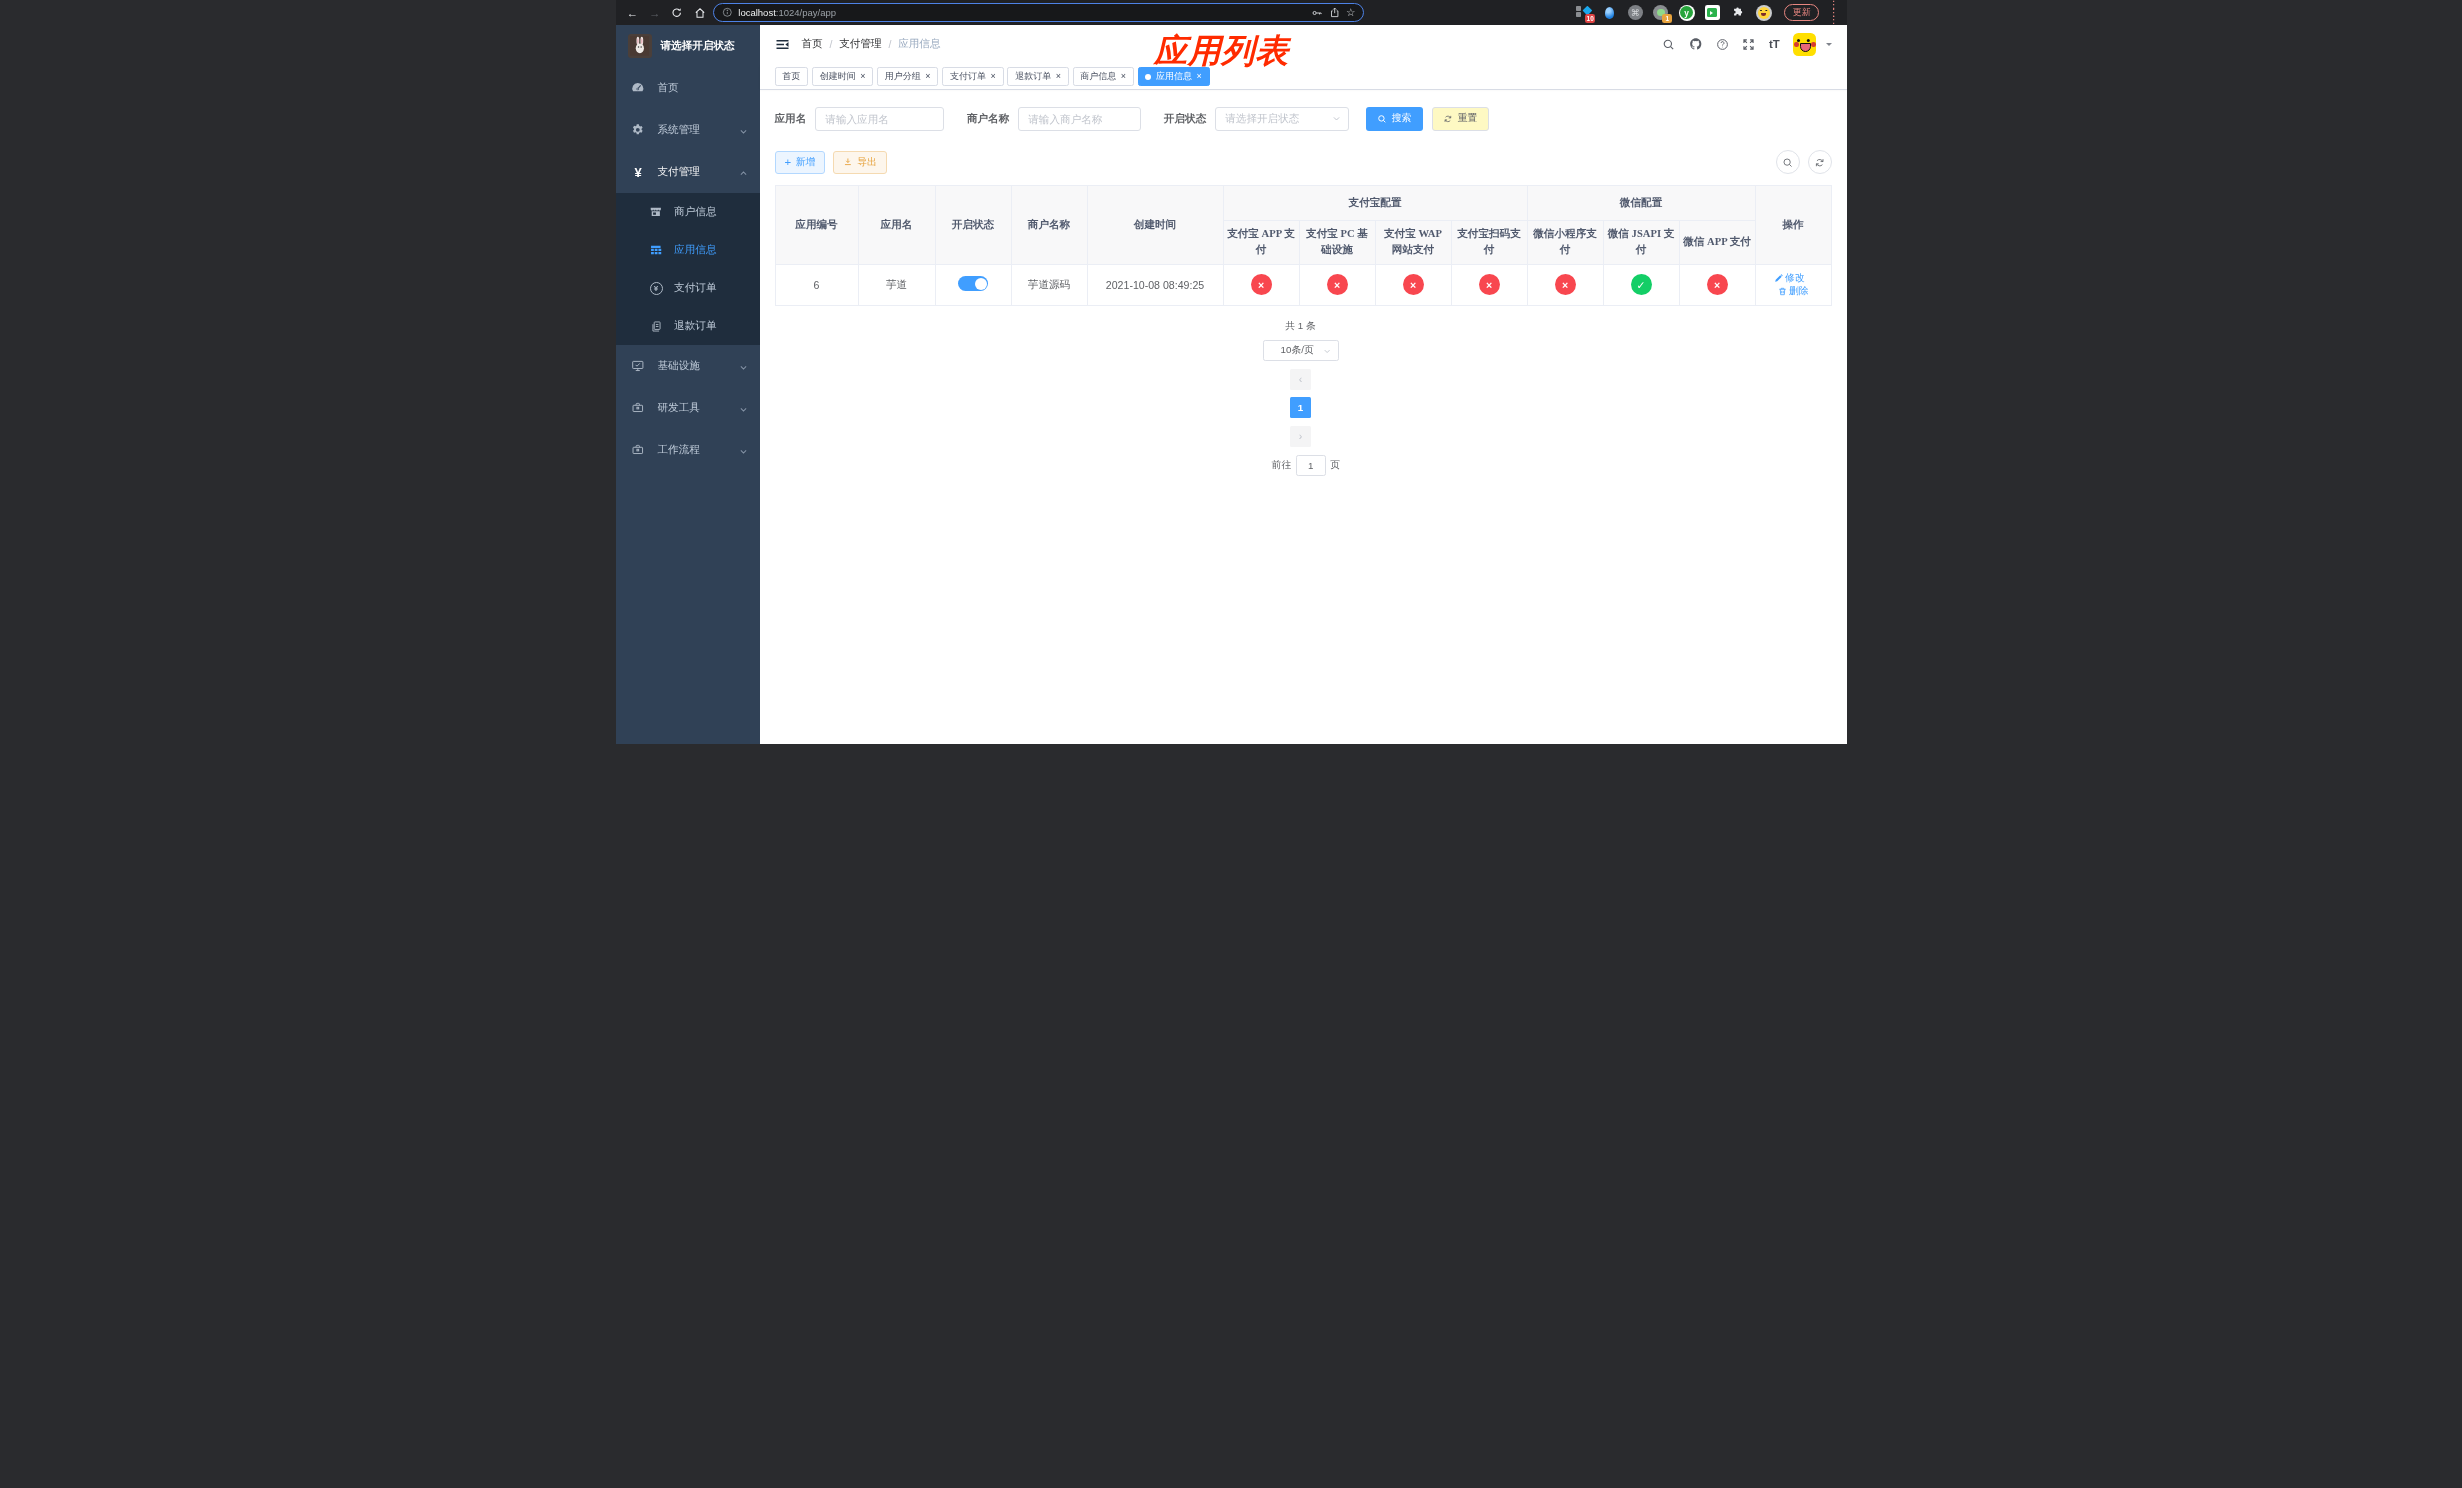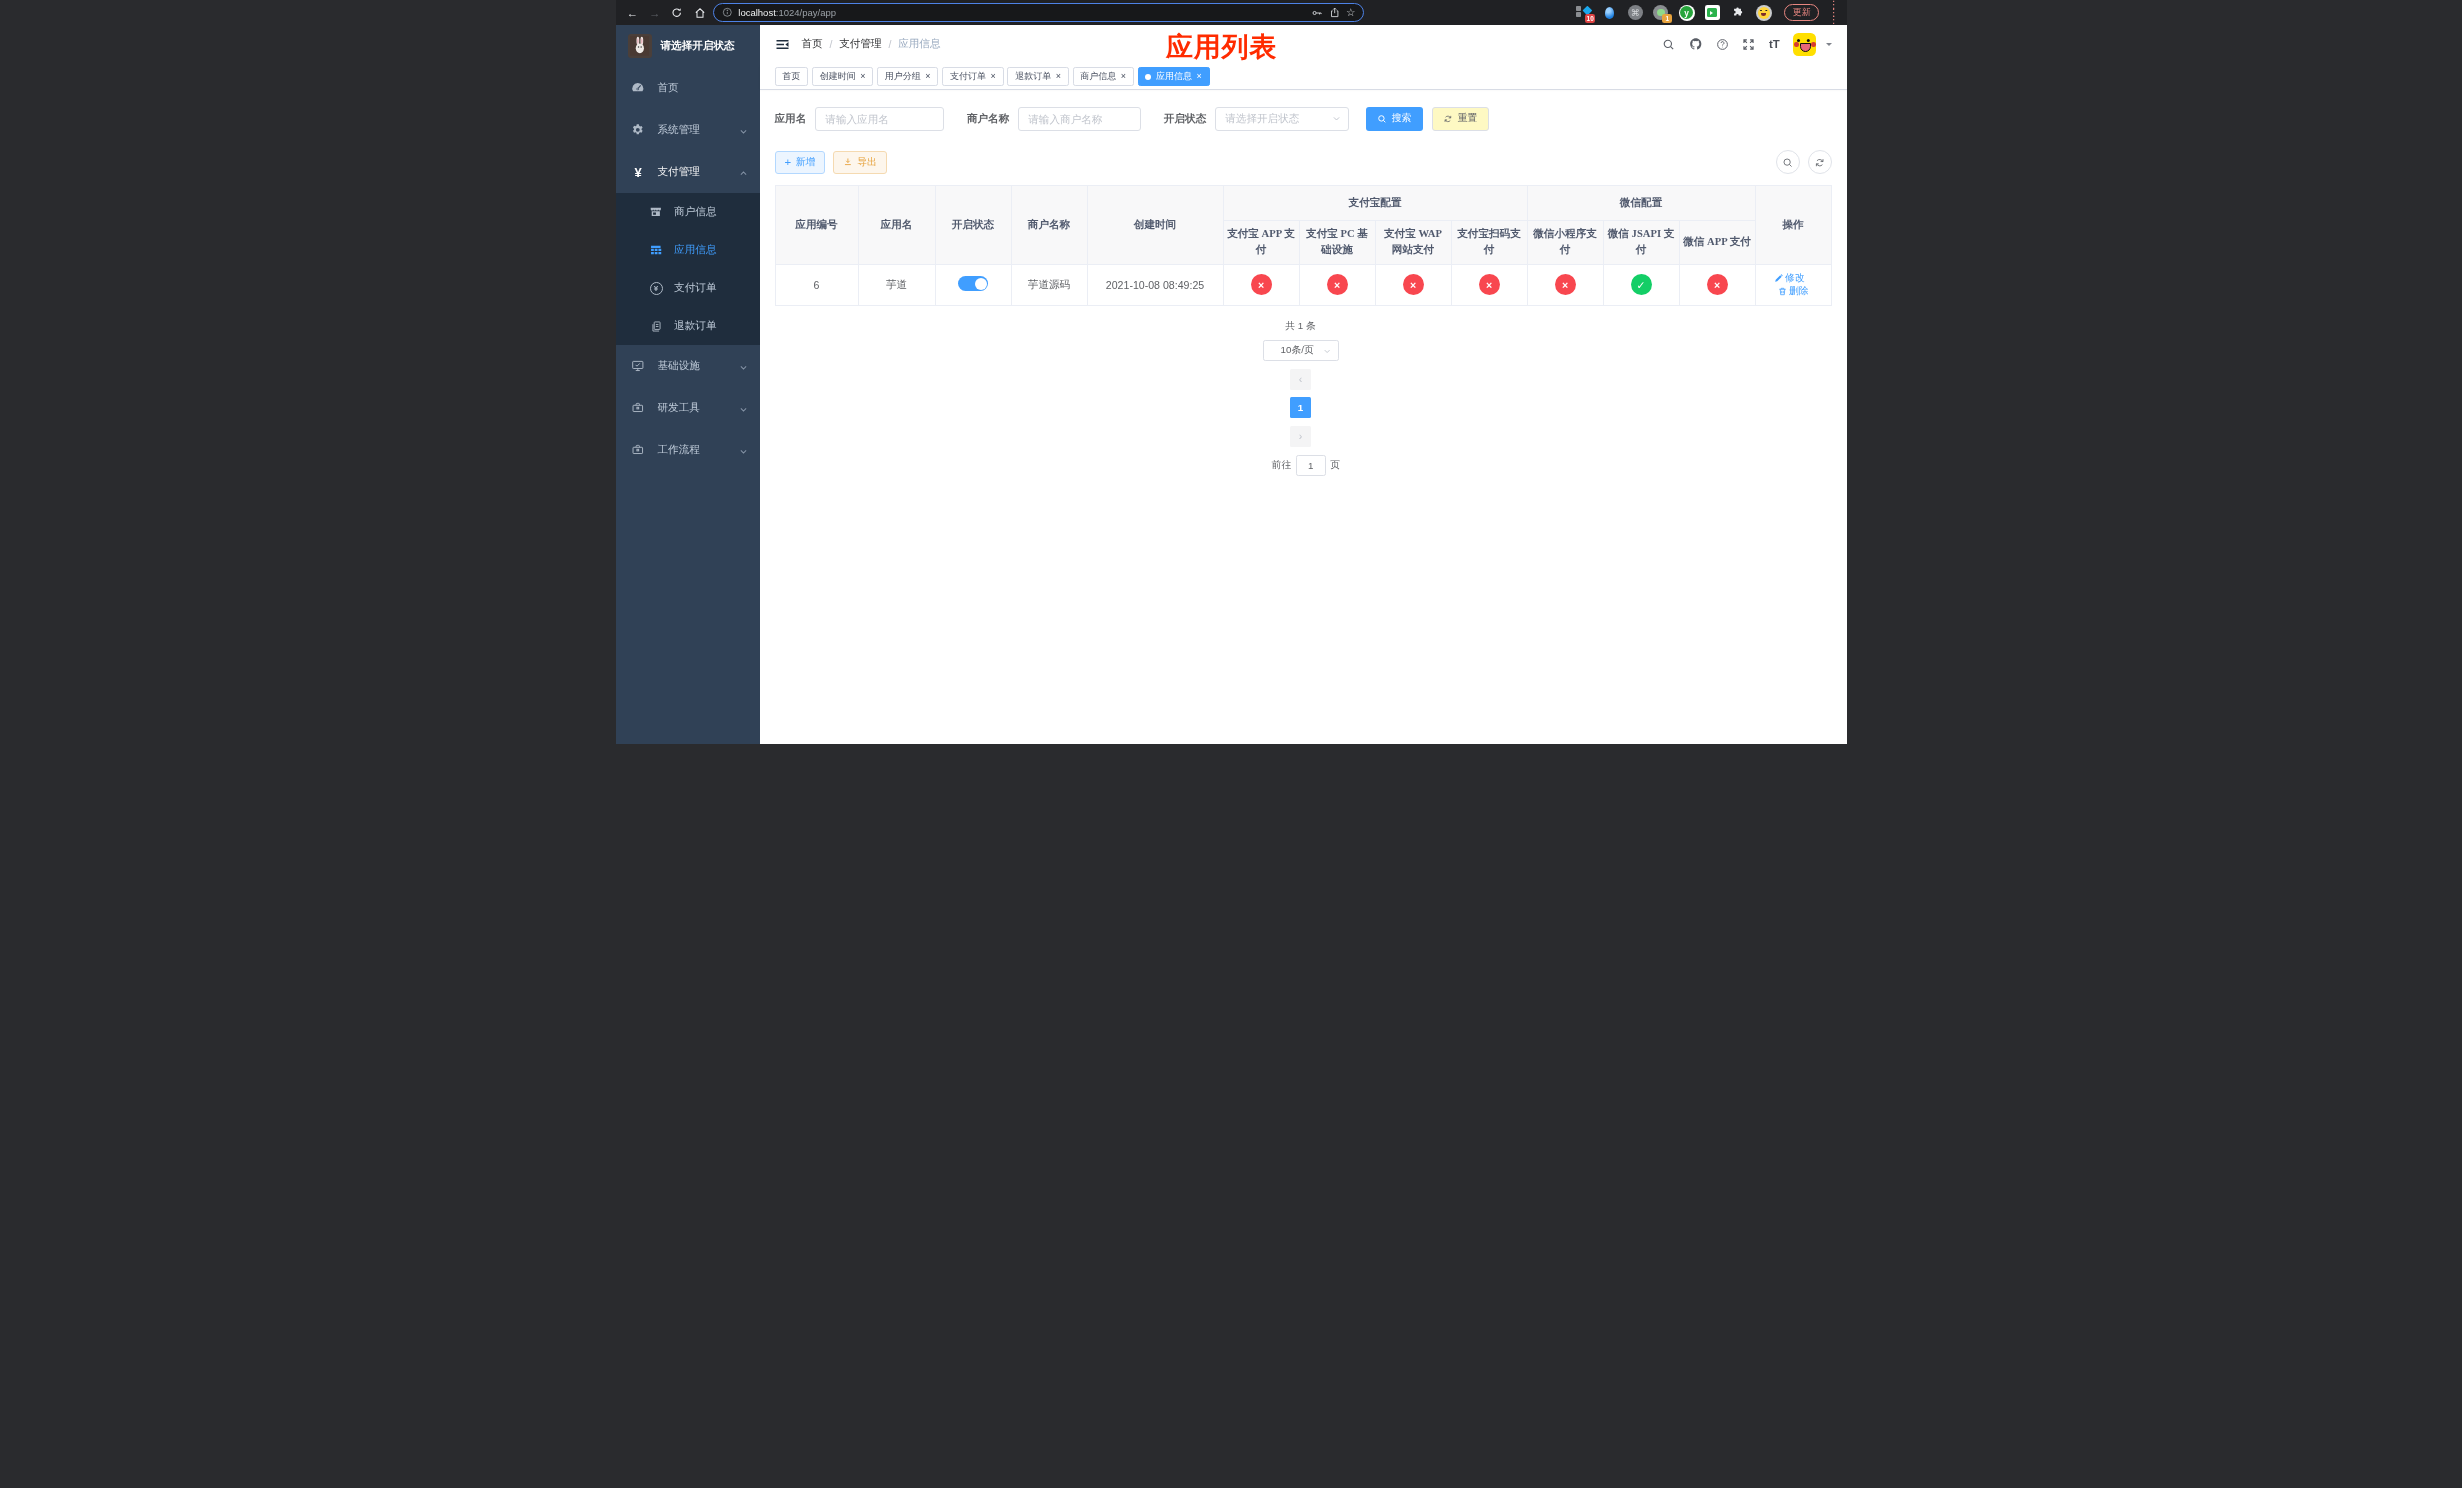--- a/index.html
+++ b/index.html
@@ -72,21 +72,21 @@
   .crumbs .cur{color:#97a8be;}
   .top-icons{margin-left:auto;display:flex;align-items:center;gap:13.6px;color:#5a5e66;}
   .top-icons .tic{cursor:pointer;display:flex;align-items:center;text-align:right;}
   .tt{font-size:11.4px;font-weight:700;color:#4a4e57;}
   .avatar{width:23px;height:23px;border-radius:5.3px;background:#ffdf00;position:relative;overflow:hidden;cursor:pointer;}
   .avatar:before{content:"";position:absolute;left:3.8px;top:6px;width:3px;height:3px;background:#111;border-radius:50%;box-shadow:9.8px 0 0 #111;}
   .avatar:after{content:"";position:absolute;left:6.8px;top:10.6px;width:8.3px;height:6.8px;background:#e8667a;border:1.1px solid #111;border-radius:0 0 7.6px 7.6px;}
   .cheek{position:absolute;width:4.5px;height:4.5px;background:#d73b2f;border-radius:50%;top:9.8px;}
   .cheek.l{left:0.8px;} .cheek.r{right:0.8px;}
   .caret{width:0;height:0;border-left:3.4px solid transparent;border-right:3.4px solid transparent;border-top:3.8px solid #80848c;margin-left:-4.5px;}
-  .annotation{position:absolute;left:606px;top:29px;transform:translateX(-50%);font-size:27px;font-weight:800;color:var(--annotation);z-index:30;letter-spacing:0.8px;white-space:nowrap;}
+  .annotation{position:absolute;left:606px;top:29px;transform:translateX(-50%);font-size:33px;font-weight:800;color:var(--annotation);z-index:30;letter-spacing:0.8px;white-space:nowrap;font-style:italic;}
 
   .tabbar{height:26px;display:flex;align-items:center;padding:0 15px;gap:3.8px;border-bottom:0.8px solid #d8dce5;background:#fff;box-shadow:0 0.8px 2.3px rgba(0,0,0,.04);}
   .tag{height:19.7px;display:flex;align-items:center;padding:0 6.8px;border:0.8px solid #d8dce5;background:#fff;color:#495060;font-size:9px;border-radius:2.3px;gap:4.5px;cursor:pointer;white-space:nowrap;}
   .tag .x{font-size:9px;color:#495060;line-height:1;}
   .tag.active{background:var(--primary);border-color:var(--primary);color:#fff;}
   .tag.active .x{color:#fff;}
   .dot{width:6px;height:6px;border-radius:50%;background:#fff;flex:none;}
 
   .content{flex:1;padding:16.7px 15px 0;overflow:hidden;}
   .filter-row{display:flex;align-items:center;gap:9px;flex-wrap:nowrap;}

